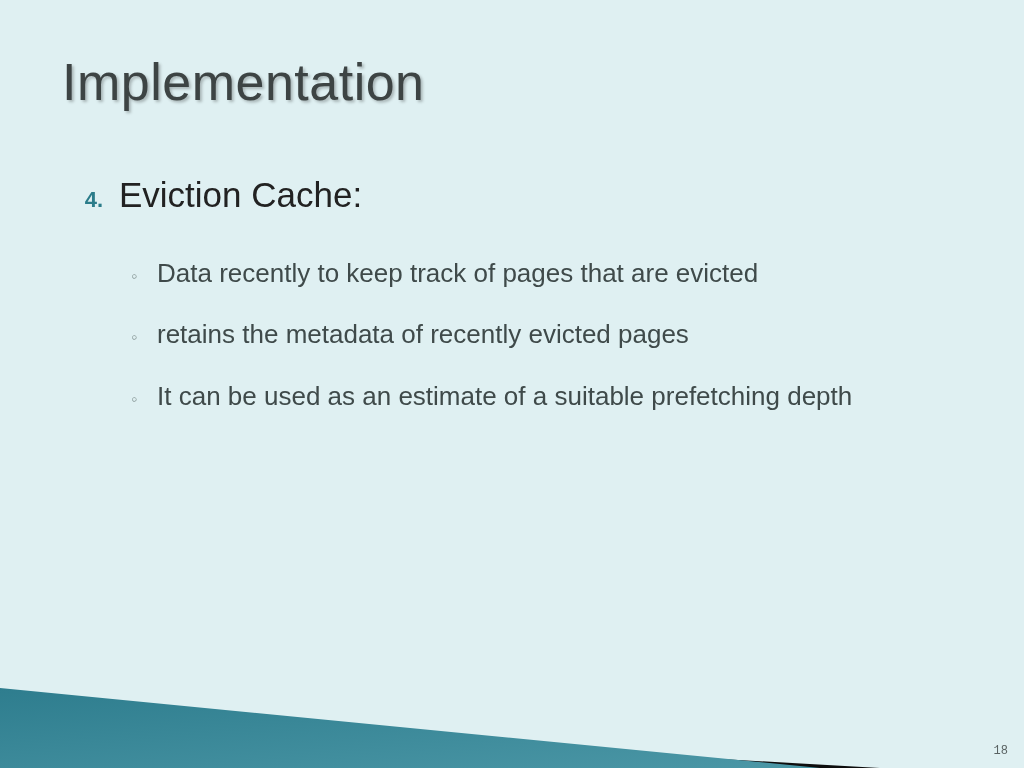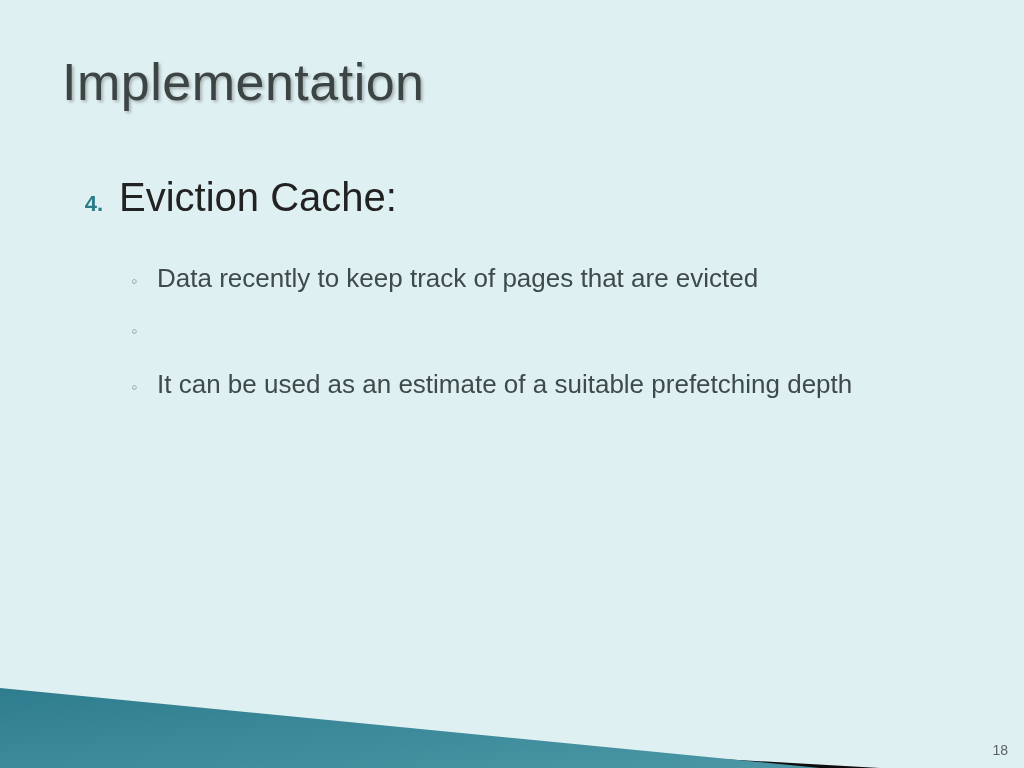--- a/index.html
+++ b/index.html
@@ -37,21 +37,21 @@
     margin-bottom: 32px;
   }
   .num-marker {
     color: #2b7c8a;
     font-weight: bold;
     font-size: 22px;
     min-width: 28px;
     text-align: right;
   }
   .num-text {
-    font-size: 40px;
+    font-size: 35px;
     color: #222;
     font-family: Verdana, sans-serif;
   }
 
   .sub-list {
     margin-left: 56px;
   }
   .sub-item {
     display: flex;
     align-items: baseline;
@@ -71,42 +71,43 @@
   .tri-dark {
     position: absolute;
     left: 0; bottom: 0;
     width: 1024px; height: 170px;
     pointer-events: none;
   }
   .page-num {
     position: absolute;
     right: 16px;
     bottom: 10px;
-    font-size: 14px;
+    font-size: 12px;
     color: #5a6363;
-    font-family: Liberation Sans, sans-serif;
+    font-family: Liberation Mono, monospace;
   }
 </style>
 </head>
 <body>
 
 <h1 class="title">Implementation</h1>
 
 <div class="content">
   <div class="num-item">
     <span class="num-marker">4.</span>
     <span class="num-text">Eviction Cache:</span>
   </div>
   <div class="sub-list">
     <div class="sub-item">
       <span class="sub-marker">◦</span>
       <span>Data recently to keep track of pages that are evicted</span>
     </div>
     <div class="sub-item">
       <span class="sub-marker">◦</span>
+      <span>retains the metadata of recently evicted pages</span>
     </div>
     <div class="sub-item">
       <span class="sub-marker">◦</span>
       <span>It can be used as an estimate of a suitable prefetching depth</span>
     </div>
   </div>
 </div>
 
 <svg class="tri-dark" viewBox="0 0 1024 170" preserveAspectRatio="none">
 

